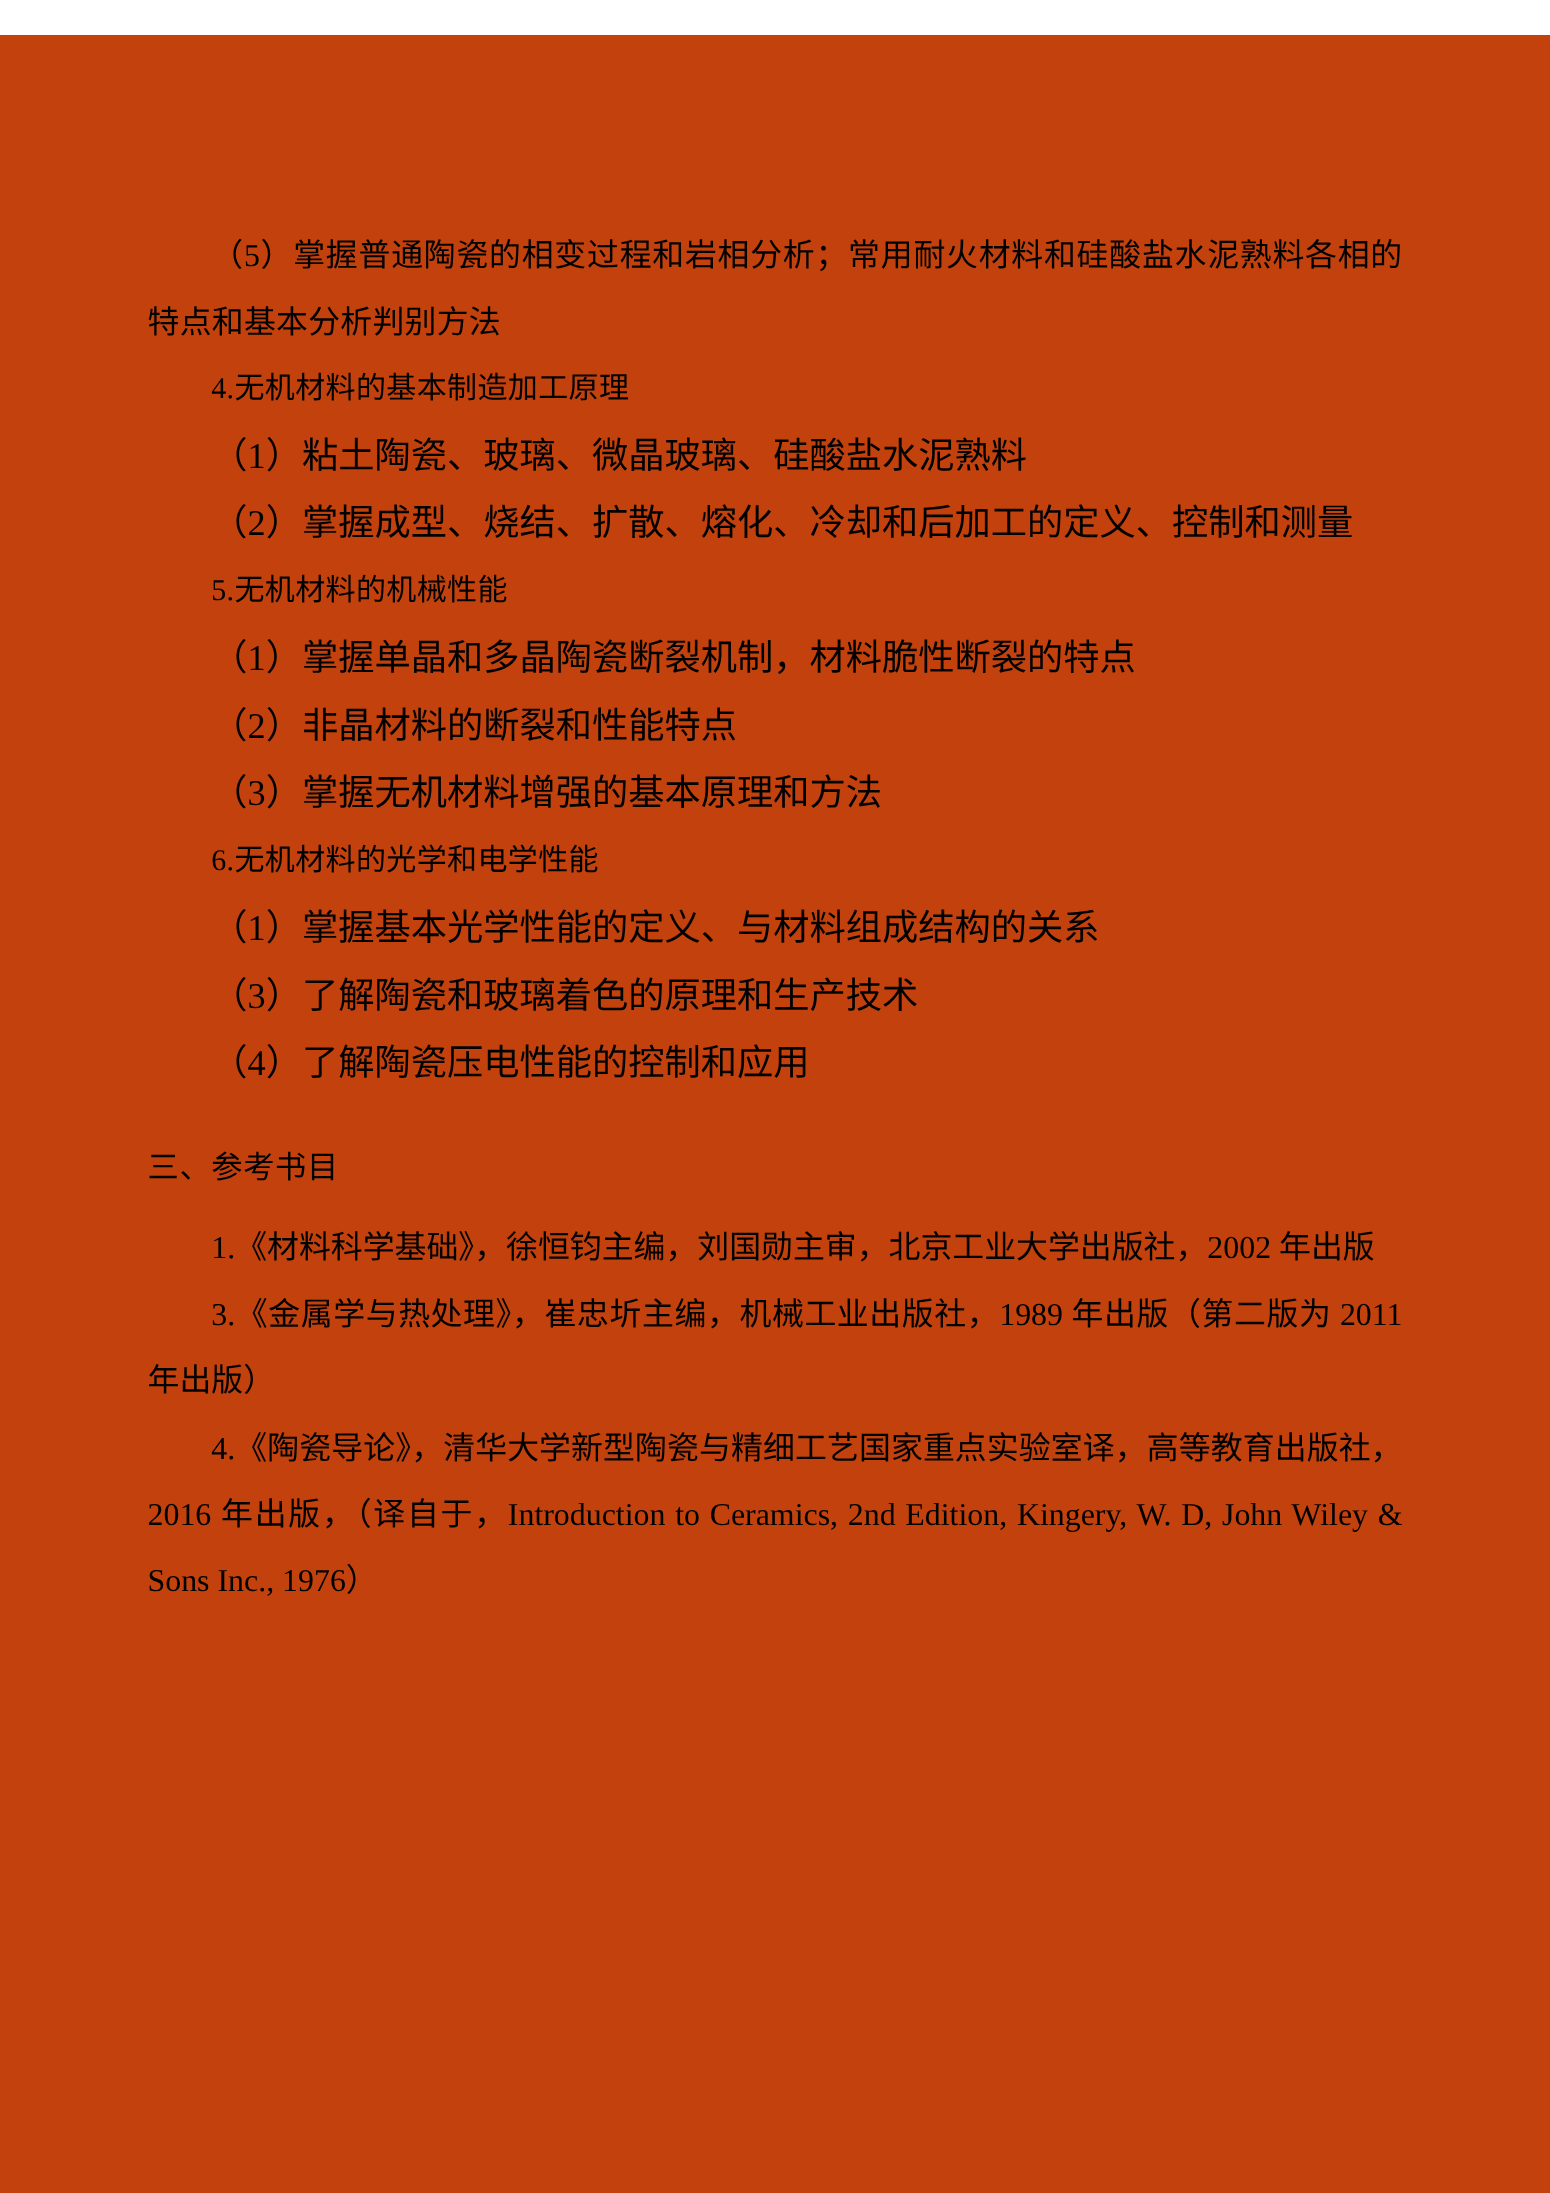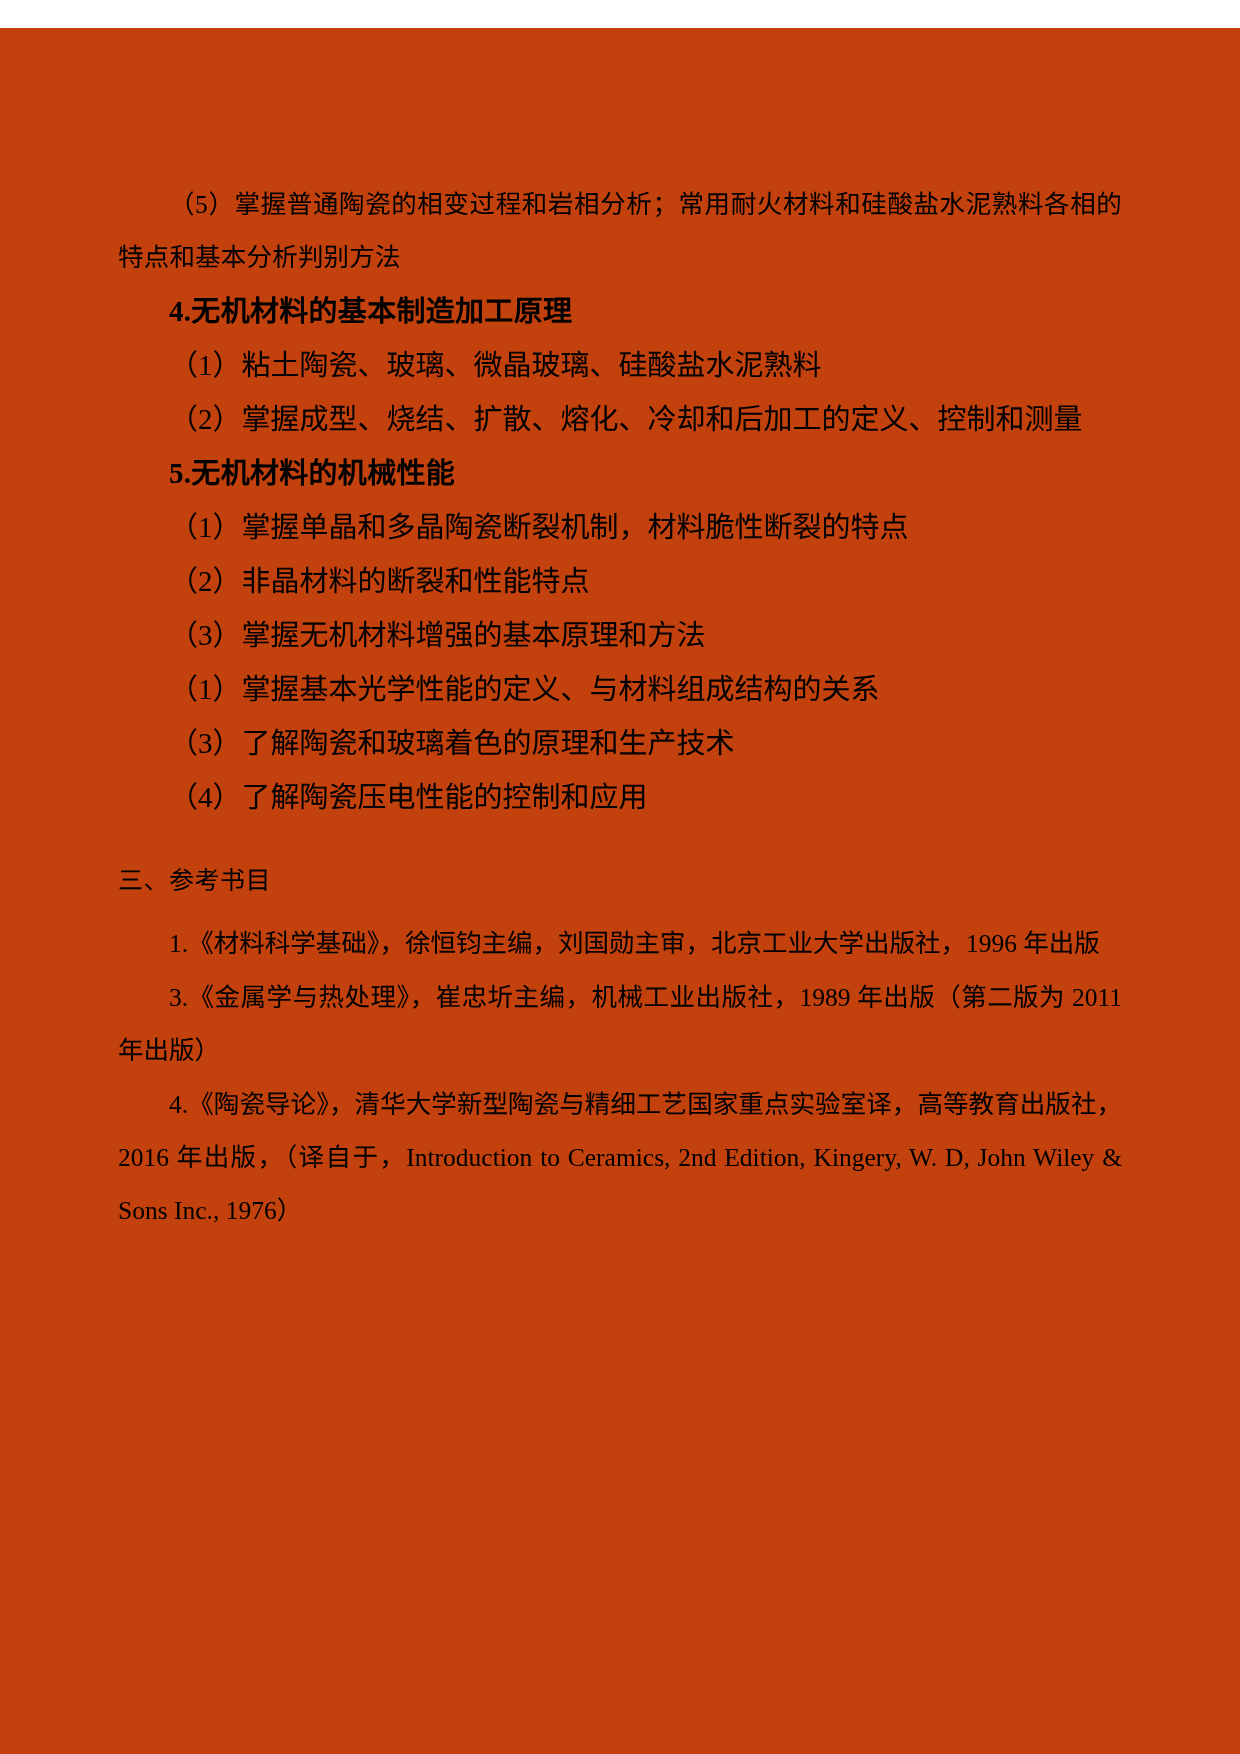--- a/index.html
+++ b/index.html
@@ -40,23 +40,23 @@
     text-indent: 51px;
   }
   .sub-item {
     font-size: 29px;
     line-height: 53px;
     padding-left: 51px;
     margin-bottom: 1px;
     white-space: nowrap;
   }
   .section-head {
-    font-size: 29px;
+    font-size: 24px;
     line-height: 53px;
-    font-weight: bold;
+    font-weight: normal;
     padding-left: 51px;
     margin-bottom: 1px;
     letter-spacing: 0.3px;
   }
   .major-head {
     font-size: 25px;
     line-height: 53px;
     font-weight: normal;
     margin-top: 30px;
     margin-bottom: 10px;
@@ -86,31 +86,32 @@
     <p class="sub-item">（2）掌握成型、烧结、扩散、熔化、冷却和后加工的定义、控制和测量</p>
 
     <h3 class="section-head">5.无机材料的机械性能</h3>
 
     <p class="sub-item">（1）掌握单晶和多晶陶瓷断裂机制，材料脆性断裂的特点</p>
 
     <p class="sub-item">（2）非晶材料的断裂和性能特点</p>
 
     <p class="sub-item">（3）掌握无机材料增强的基本原理和方法</p>
 
+    <h3 class="section-head">6.无机材料的光学和电学性能</h3>
 
     <p class="sub-item">（1）掌握基本光学性能的定义、与材料组成结构的关系</p>
 
 
     <p class="sub-item">（3）了解陶瓷和玻璃着色的原理和生产技术</p>
 
     <p class="sub-item">（4）了解陶瓷压电性能的控制和应用</p>
 
     <h2 class="major-head">三、参考书目</h2>
 
-    <p class="ref-item">1.《材料科学基础》，徐恒钧主编，刘国勋主审，北京工业大学出版社，1996 年出版</p>
+    <p class="ref-item">1.《材料科学基础》，徐恒钧主编，刘国勋主审，北京工业大学出版社，2002 年出版</p>
 
 
     <p class="ref-item">3.《金属学与热处理》，崔忠圻主编，机械工业出版社，1989 年出版（第二版为 2011 年出版）</p>
 
     <p class="ref-item">4.《陶瓷导论》，清华大学新型陶瓷与精细工艺国家重点实验室译，高等教育出版社，2016 年出版，（译自于，Introduction to Ceramics, 2nd Edition, Kingery, W. D, John Wiley &amp; Sons Inc., 1976）</p>
 
   </div>
 </div>
 
 </body></html>

